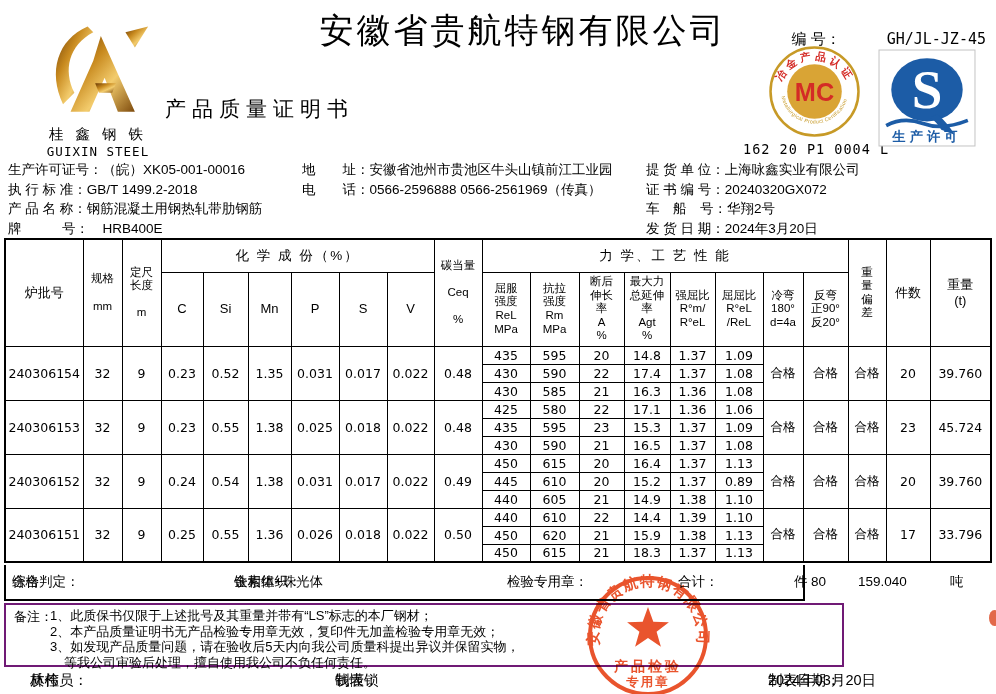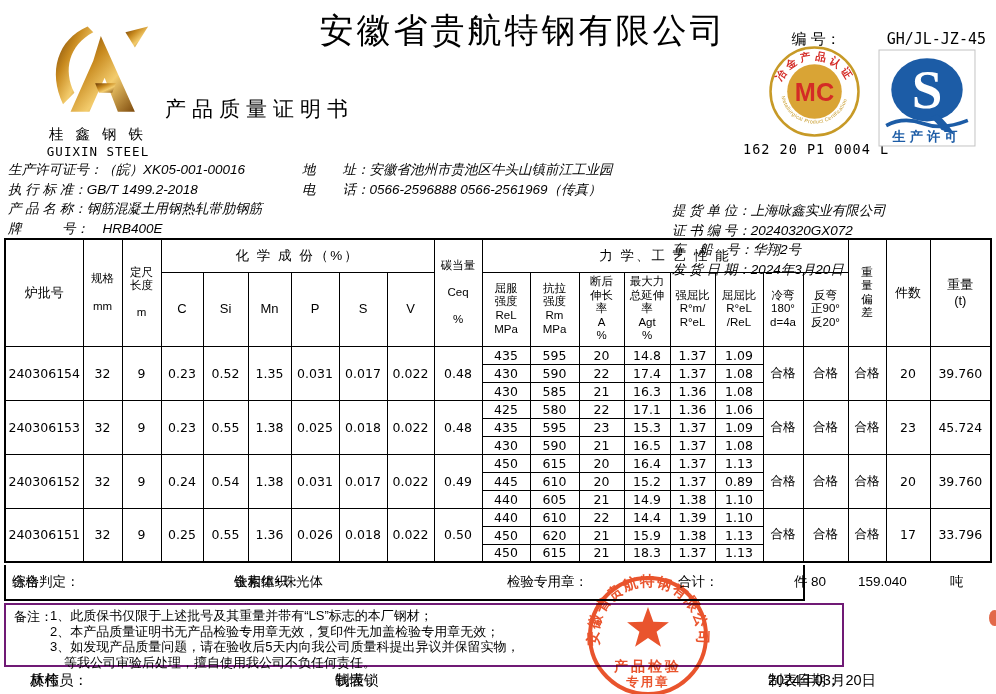--- a/index.html
+++ b/index.html
@@ -20,24 +20,24 @@
     position:absolute; top:95px; left:165px; right:115px; text-align:left;
     font-family:"Liberation Serif", serif; font-size:21px; letter-spacing:6px; white-space:nowrap;
   }
   .doc-no { position:absolute; top:30px; right:10px; font-size:15px; white-space:nowrap; }
   .doc-no .mono { font-family:"DejaVu Sans Mono", monospace;margin-left:46px; }
   .mc-seal { position:absolute; left:768px; top:45px; }
   .mc-code { position:absolute; left:743px; top:141px; font-family:"DejaVu Sans Mono", monospace; font-size:13.5px; letter-spacing:1px; white-space:nowrap; }
   .qs-seal { position:absolute; left:878px; top:49px; }
   
   .info { position:absolute; top:160px; left:0; width:100%; font-size:13.5px; height:78px; }
-  .info-col { position:absolute; top:0; line-height:19.5px; white-space:nowrap;font-style:italic; }
+  .info-col { position:absolute; top:0; line-height:19.5px; white-space:nowrap; }
   .info-col.c1 { left:8px; }
   .info-col.c2 { left:302px; }
-  .info-col.c3 { left:672px;margin-top:41px; }
+  .info-col.c3 { left:646px; }
   
   .cert-table { position:absolute; top:238px; left:4px; width:987px; border-collapse:collapse; table-layout:fixed; border:2px solid #000; }
   .cert-table th, .cert-table td { border:1px solid #000; text-align:center; vertical-align:middle; padding:0; }
   .cert-table th { font-weight:normal; font-size:11.5px; line-height:1.18; white-space:pre-line; }
   .cert-table .group-h { font-size:13.5px; letter-spacing:2px; }
   .cert-table .big-h { font-size:13px; }
   .cert-table thead tr:first-child { height:33px; }
   .cert-table thead tr:last-child { height:74px; }
   .cert-table tbody tr { height:18px; }
   .cert-table td { font-size:12.5px; font-family:"DejaVu Sans", sans-serif; }

